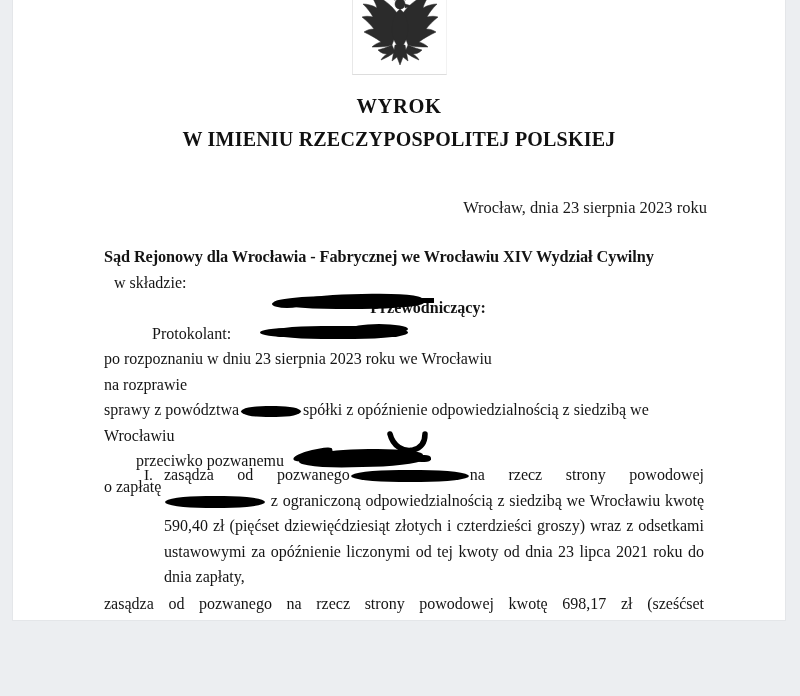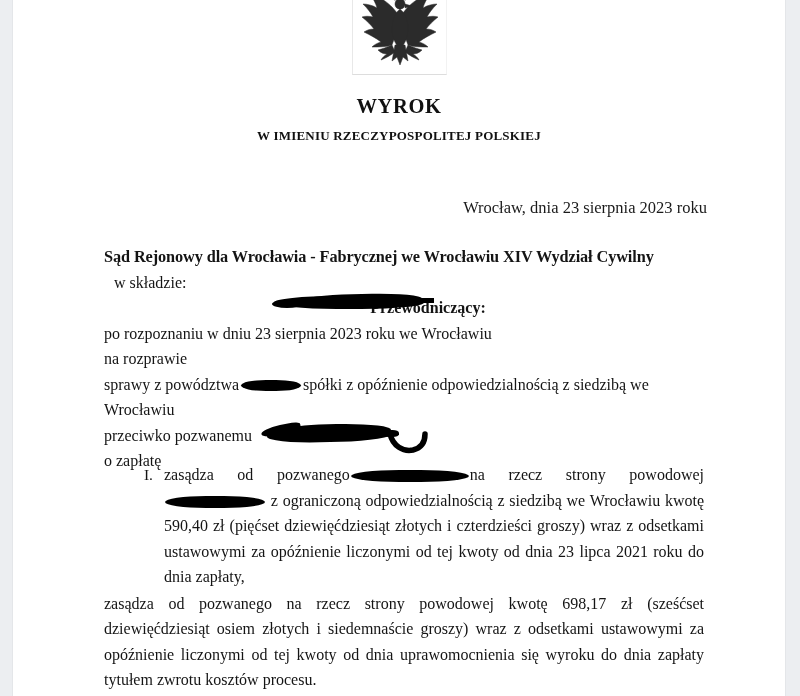--- a/index.html
+++ b/index.html
@@ -13,21 +13,21 @@
     font-family: "Liberation Serif", "DejaVu Serif", serif;
     overflow: hidden;
   }
 
   
   #page {
     position: absolute;
     left: 13px;
     top: 0;
     width: 772px;
-    height: 696px;
+    height: 620px;
     background: #ffffff;
     box-shadow: 0 0 0 1px #e4e6e9;
     overflow: hidden;
   }
 
   
   .emblem-box {
     position: absolute;
     left: 339px;
     top: -14px;
@@ -55,21 +55,21 @@
     letter-spacing: 0.6px;
     color: #111;
   }
   .title-sub {
     position: absolute;
     left: 0;
     top: 128px;
     width: 772px;
     text-align: center;
     font-weight: bold;
-    font-size: 13px;
+    font-size: 20px;
     letter-spacing: 0.2px;
     color: #111;
   }
 
   
   .dateline {
     position: absolute;
     right: 78px;
     top: 198px;
     font-size: 16.5px;
@@ -199,31 +199,39 @@
     <div class="indent-2" style="position:relative;text-align:center;">
       <span class="lbl-bold">Przewodniczący:</span>
       <span style="position:absolute; left:168px; top:-1px; width:160px; height:20px;">
         <span class="blob" style="left:2px; top:2px; width:150px; height:13px; border-radius:50%/60%;"></span>
         <span class="blob" style="left:30px; top:0px; width:120px; height:11px; border-radius:50%/60%; transform:rotate(-1deg);"></span>
         <span class="blob" style="left:140px; top:4px; width:22px; height:5px;"></span>
         <span class="blob" style="left:0px; top:6px; width:30px; height:8px; border-radius:50%;"></span>
       </span>
     </div>
 
+    <div class="indent-2" style="position:relative;">
+      <span>Protokolant:</span>
+      <span style="position:absolute; left:156px; top:2px; width:155px; height:18px;">
+        <span class="blob" style="left:8px; top:3px; width:140px; height:13px; border-radius:50%/65%;"></span>
+        <span class="blob" style="left:0px; top:5px; width:60px; height:9px; border-radius:50%;"></span>
+        <span class="blob" style="left:90px; top:1px; width:58px; height:10px; border-radius:50%;"></span>
+      </span>
+    </div>
 
     <div>po rozpoznaniu w dniu 23 sierpnia 2023 roku we Wrocławiu</div>
     <div>na rozprawie</div>
 
     <div class="just" style="position:relative;">
       <span>sprawy  z  powództwa</span><span class="redact" style="width:60px; height:11px; margin:0 2px; border-radius:46%/55%; background:#000;"></span><span>spółki  z  opóźnienie  odpowiedzialnością  z  siedzibą  we</span>
     </div>
 
     <div>Wrocławiu</div>
 
-    <div style="position:relative;">
+    <div style="position:relative;margin-left:32px;">
       <span>przeciwko pozwanemu</span>
       <span style="position:absolute; left:157px; top:1px; width:140px; height:20px;">
         <span class="blob" style="left:6px; top:4px; width:126px; height:14px; border-radius:50%/60%; transform:rotate(-1.5deg);"></span>
         <span class="blob" style="left:0px; top:1px; width:40px; height:10px; border-radius:50% 30% 50% 50%; transform:rotate(-12deg);"></span>
         <span class="blob" style="left:30px; top:0px; width:100px; height:11px; border-radius:50%/55%;"></span>
         <span class="blob" style="left:122px; top:6px; width:16px; height:7px; border-radius:40%;"></span>
       </span>
     </div>
 
     <div>o zapłatę</div>

